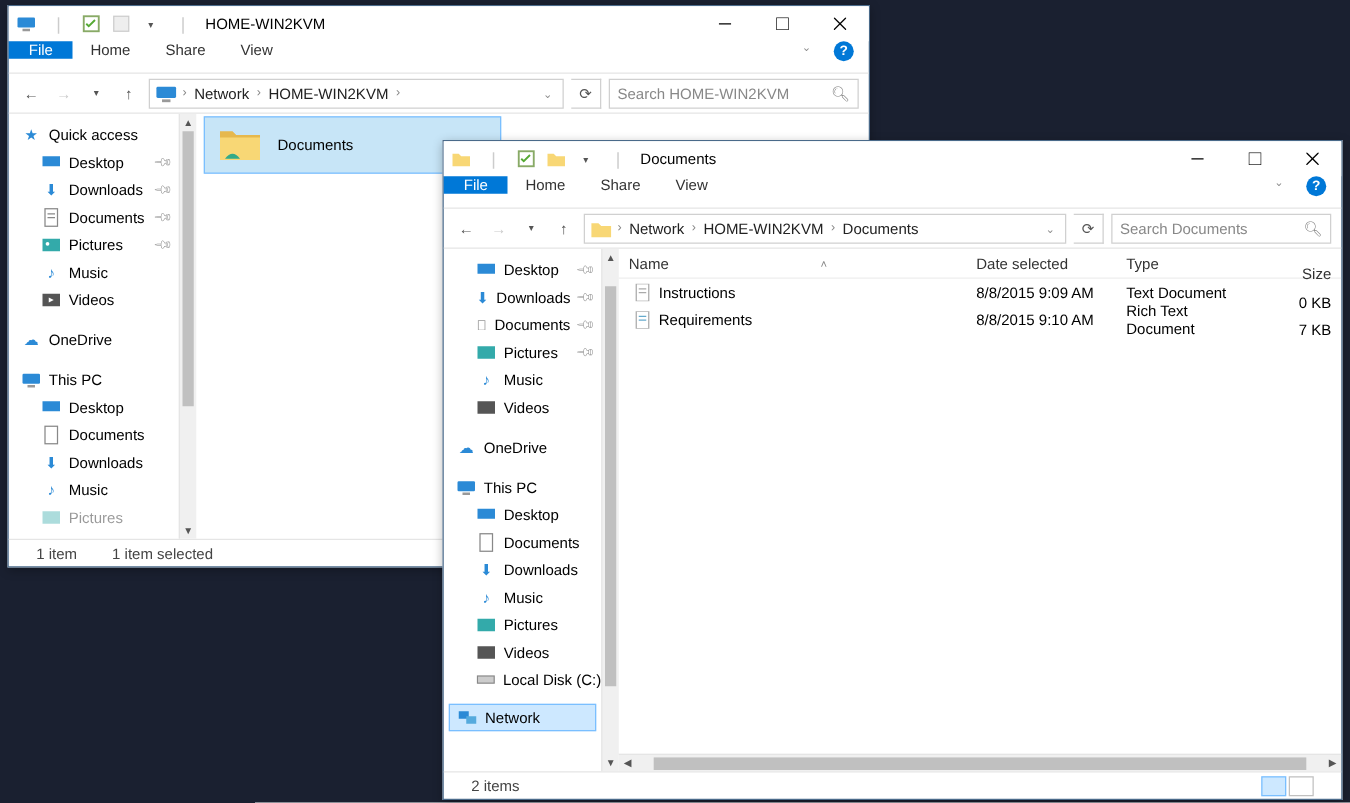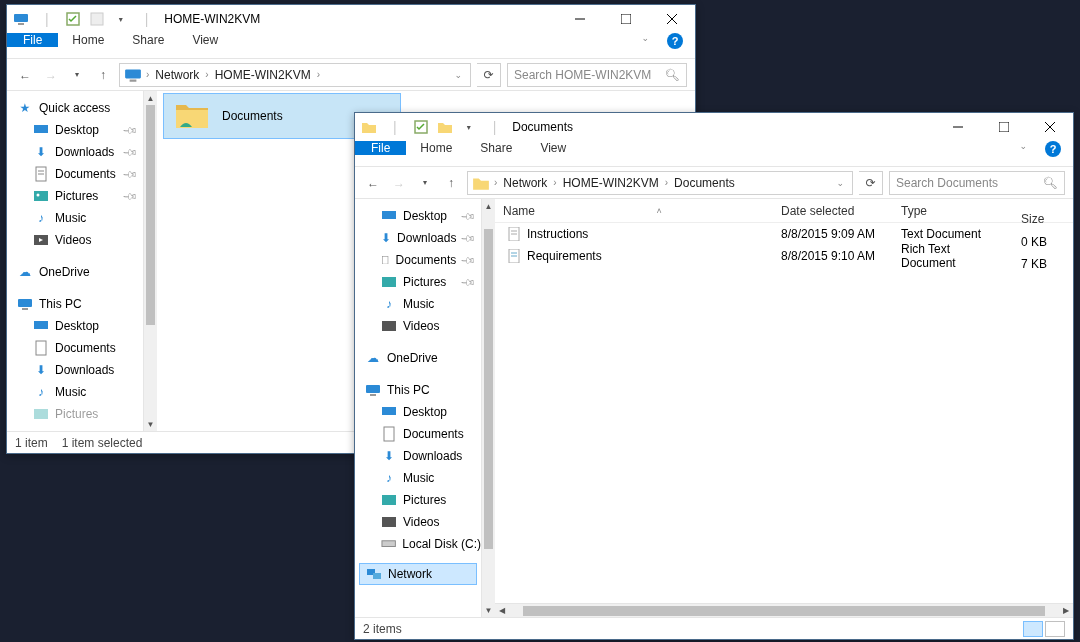--- a/index.html
+++ b/index.html
@@ -59,21 +59,21 @@
   border-bottom:1px solid #e5e5e5;
 }
 .nav-arrow { width:20px; height:20px; display:flex; align-items:center; justify-content:center; color:#555; }
 .nav-arrow.disabled { color:#ccc; }
 .bc-box { flex:1; border:1px solid #d0d0d0; height:24px; display:flex; align-items:center; padding:0 4px; gap:0; position:relative; }
 .bc-icon { width:18px; height:18px; margin-right:4px; }
 .bc-item { padding:0 6px; color:#222; }
 .bc-sep { color:#888; font-size:10px; }
 .bc-drop { margin-left:auto; color:#888; font-size:9px; padding:0 4px; }
 .refresh-btn { width:24px; height:24px; display:flex; align-items:center; justify-content:center; color:#555; border:1px solid #d0d0d0; border-left:none; }
-.search-box { width:180px; border:1px solid #d0d0d0; height:24px; display:flex; align-items:center; padding:0 6px; color:#888; }
+.search-box { width:200px; border:1px solid #d0d0d0; height:24px; display:flex; align-items:center; padding:0 6px; color:#888; }
 .search-box.wide { width:176px; }
 .search-mag { margin-left:auto; }
 
 .body-area { flex:1; display:flex; overflow:hidden; }
 .nav-pane { width:150px; position:relative; display:flex; }
 .nav-pane.wide { width:140px; }
 .nav-list { flex:1; padding:6px 0 6px 4px; overflow:hidden; }
 .nav-item { display:flex; align-items:center; height:22px; padding-left:22px; gap:6px; position:relative; }
 .nav-item.l0 { padding-left:6px; }
 .nav-item.l1 { padding-left:22px; }
@@ -89,31 +89,31 @@
 
 .tiles { padding:2px 6px; }
 .tile { width:238px; height:46px; background:#c7e5f7; border:1px solid #7abfff; display:flex; align-items:center; gap:12px; padding-left:10px; }
 .tile .ticon svg { width:36px; height:36px; }
 
 .list-header { display:flex; height:24px; align-items:center; border-bottom:1px solid #eee; font-size:12px; color:#333; }
 .col { padding:0 8px; }
 .col.name { flex:1; display:flex; align-items:center; gap:18px;}
 .col.date { width:120px; }
 .col.type { width:120px; }
-.col.size { width:60px; text-align:left;margin-top:16px; }
+.col.size { width:60px; text-align:right;margin-top:16px; }
 .list-rows { }
 .row { display:flex; height:22px; align-items:center; font-size:12px; }
 .row .col.name { display:flex; gap:6px; align-items:center;padding-left:12px; }
 .doc-icon { width:14px; height:14px; }
 
 .hscroll-wrap { height:14px; background:#f0f0f0; display:flex; align-items:center; border-top:1px solid #e5e5e5; }
 .hscroll-track { flex:1; height:10px; margin:0 14px; background:#e0e0e0; position:relative; }
 .hscroll-thumb { position:absolute; top:0; bottom:0; left:0; right:0; background:#c0c0c0; }
 
-.statusbar { height:22px; border-top:1px solid #e5e5e5; display:flex; align-items:center; padding:0 8px; color:#444; gap:14px; }
+.statusbar { height:22px; border-top:1px solid #e5e5e5; display:flex; align-items:center; padding:0 22px; color:#444; gap:28px; }
 .statusbar .views { margin-left:auto; display:flex; gap:2px; }
 .view-btn { width:20px; height:16px; border:1px solid #c0c0c0; display:flex; }
 .view-btn.active { background:#cde8ff; border-color:#7abfff; }
 
 .folder-yellow { fill:#f8d775; }
 .folder-dark { fill:#e6b84d; }
 </style>
 </head>
 <body>
 

